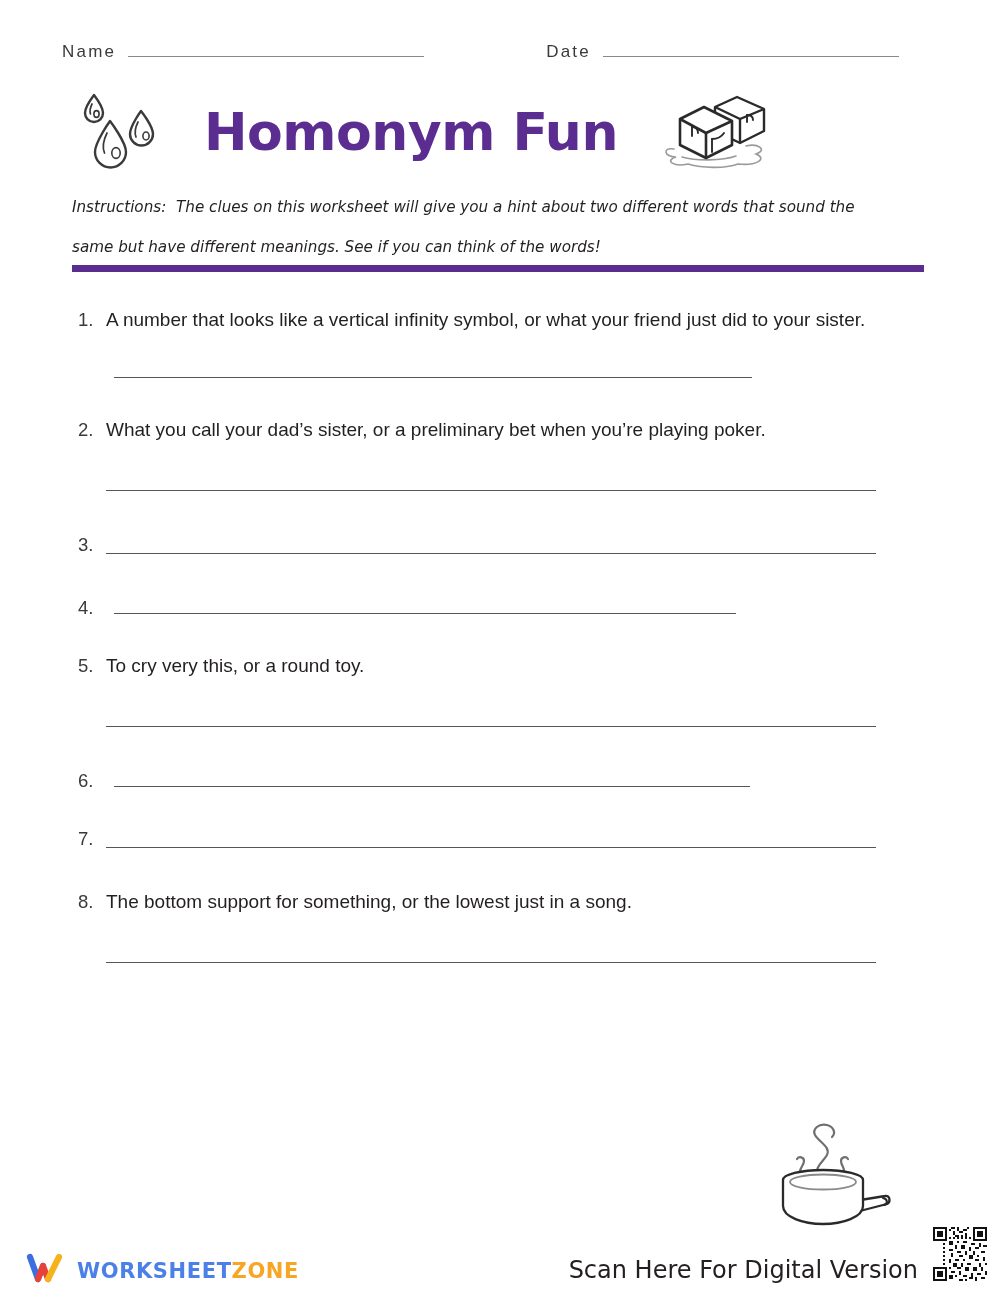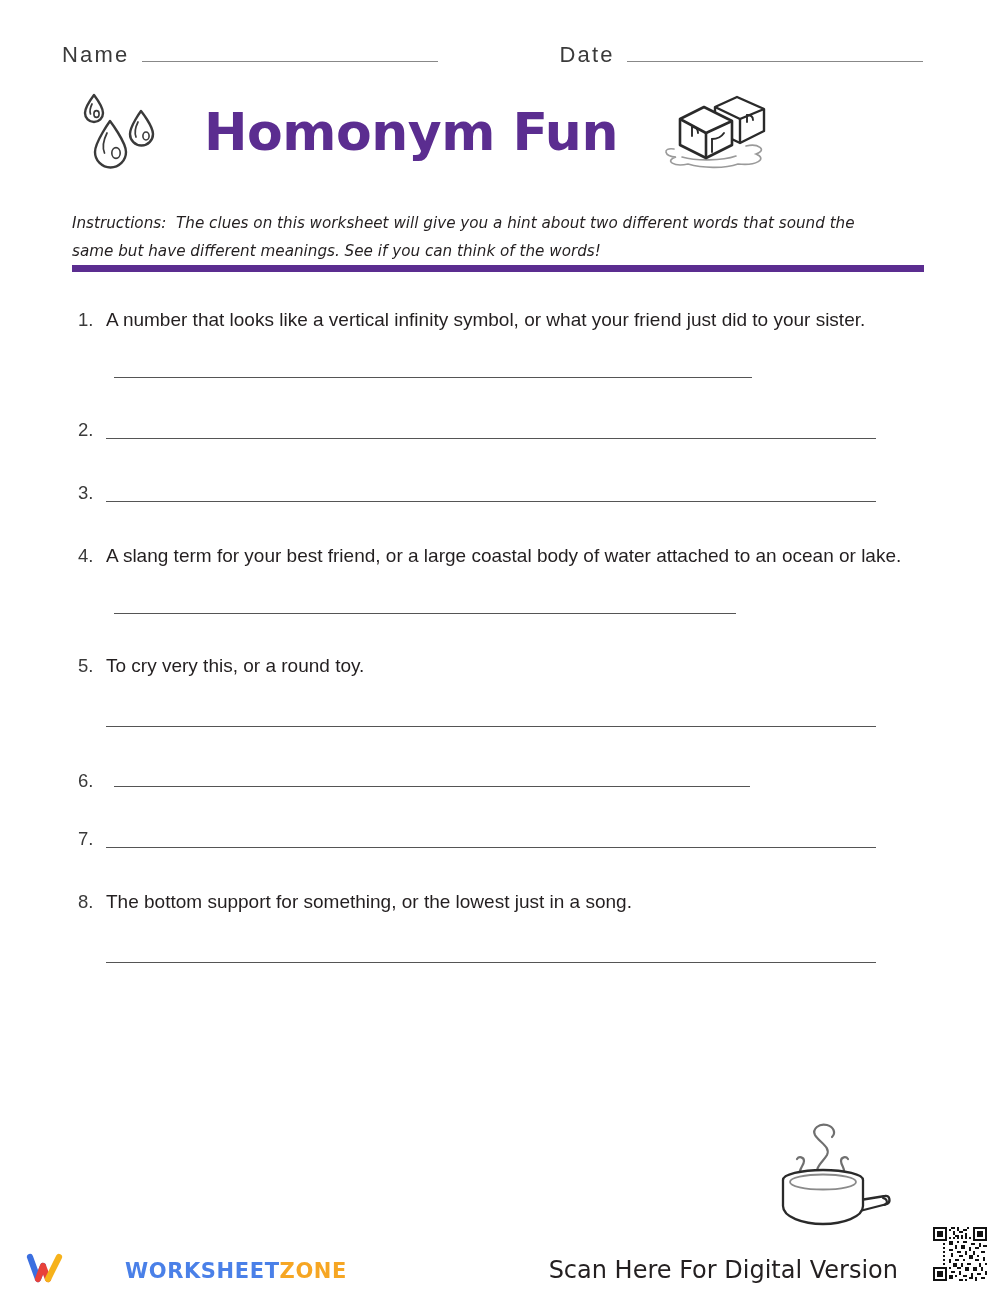--- a/index.html
+++ b/index.html
@@ -24,21 +24,21 @@
     right: 62px;
     height: 34px;
     display: flex;
     align-items: baseline;
   }
   .field {
     display: flex;
     align-items: baseline;
   }
   .field-label {
-    font-size: 22px;
+    font-size: 17px;
     letter-spacing: 2.2px;
     color: #3a3a3a;
     white-space: nowrap;
   }
   .field-rule {
     border-bottom: 1px solid #888;
     margin-left: 12px;
     height: 14px;
   }
   .field-name .field-rule { width: 296px; }
@@ -63,27 +63,27 @@
     color: #5b2d90;
     letter-spacing: -0.5px;
     margin: 0 34px;
     white-space: nowrap;
   }
   .deco-icon { flex: 0 0 auto; }
 
   
   .instructions {
     position: absolute;
-    top: 194px;
+    top: 172px;
     left: 72px;
     width: 812px;
     font-family: "DejaVu Sans", sans-serif;
     font-style: italic;
     font-size: 15.2px;
-    line-height: 28px;
+    line-height: 40px;
     color: #231f20;
   }
   .instructions .lead { font-weight: normal; }
 
   
   .divider {
     position: absolute;
     top: 265px;
     left: 72px;
     width: 852px;
@@ -141,39 +141,37 @@
     position: absolute;
     left: 757px;
     top: 1118px;
   }
   .footer-brand {
     position: absolute;
     left: 26px;
     top: 1252px;
     display: flex;
     align-items: center;
-    gap: 48px;
   }
   .brand-text {
     font-family: "DejaVu Sans", sans-serif;
     font-weight: bold;
     font-size: 21px;
     letter-spacing: 0.6px;
     margin-left: 11px;
   }
   .brand-worksheet { color: #4a80e8; }
   .brand-zone { color: #f6a623; }
 
   .scan-row {
     position: absolute;
     right: 8px;
     top: 1222px;
     display: flex;
     align-items: center;
-    gap: 20px;
   }
   .scan-label {
     font-family: "DejaVu Sans", sans-serif;
     font-size: 24px;
     color: #231f20;
     white-space: nowrap;
     margin-right: 10px;
     margin-top: 32px;
   }
   .qr-box {
@@ -258,29 +256,29 @@
 
 <div class="divider"></div>
 
 <ol class="questions" style="list-style:none;margin:0;padding:0;">
     <li class="q-item">
       <span class="q-num">1.</span>
       <span class="q-body"><span class="q-text">A number that looks like a vertical infinity symbol, or what your friend just did to your sister.</span><span class="rule-inline" style="width: 638px;"></span><span style="display: block; height: 6px;"></span></span>
     </li>
     <li class="q-item">
       <span class="q-num">2.</span>
-      <span class="q-body"><span class="rule-block" style="width: 770px;"></span><span style="display: block; height: 22px;"></span></span>
+      <span class="q-body"><span class="q-text">What you call your dad’s sister, or a preliminary bet when you’re playing poker.</span><span class="rule-block" style="width: 770px;"></span><span style="display: block; height: 22px;"></span></span>
     </li>
     <li class="q-item">
       <span class="q-num">3.</span>
       <span class="q-body"><span class="rule-block" style="width: 770px;"></span><span style="display: block; height: 22px;"></span></span>
     </li>
     <li class="q-item">
       <span class="q-num">4.</span>
-      <span class="q-body"><span class="q-text">A slang term for your best friend, or a large coastal body of water attached to an ocean or lake.</span><span class="rule-inline" style="width: 622px;"></span><span style="display: block; height: 6px;"></span></span>
+      <span class="q-body"><span class="rule-inline" style="width: 622px;"></span><span style="display: block; height: 6px;"></span></span>
     </li>
     <li class="q-item">
       <span class="q-num">5.</span>
       <span class="q-body"><span class="q-text">To cry very this, or a round toy.</span><span class="rule-block" style="width: 770px;"></span><span style="display: block; height: 22px;"></span></span>
     </li>
     <li class="q-item">
       <span class="q-num">6.</span>
       <span class="q-body"><span class="rule-inline" style="width: 636px;"></span><span style="display: block; height: 6px;"></span></span>
     </li>
     <li class="q-item">

